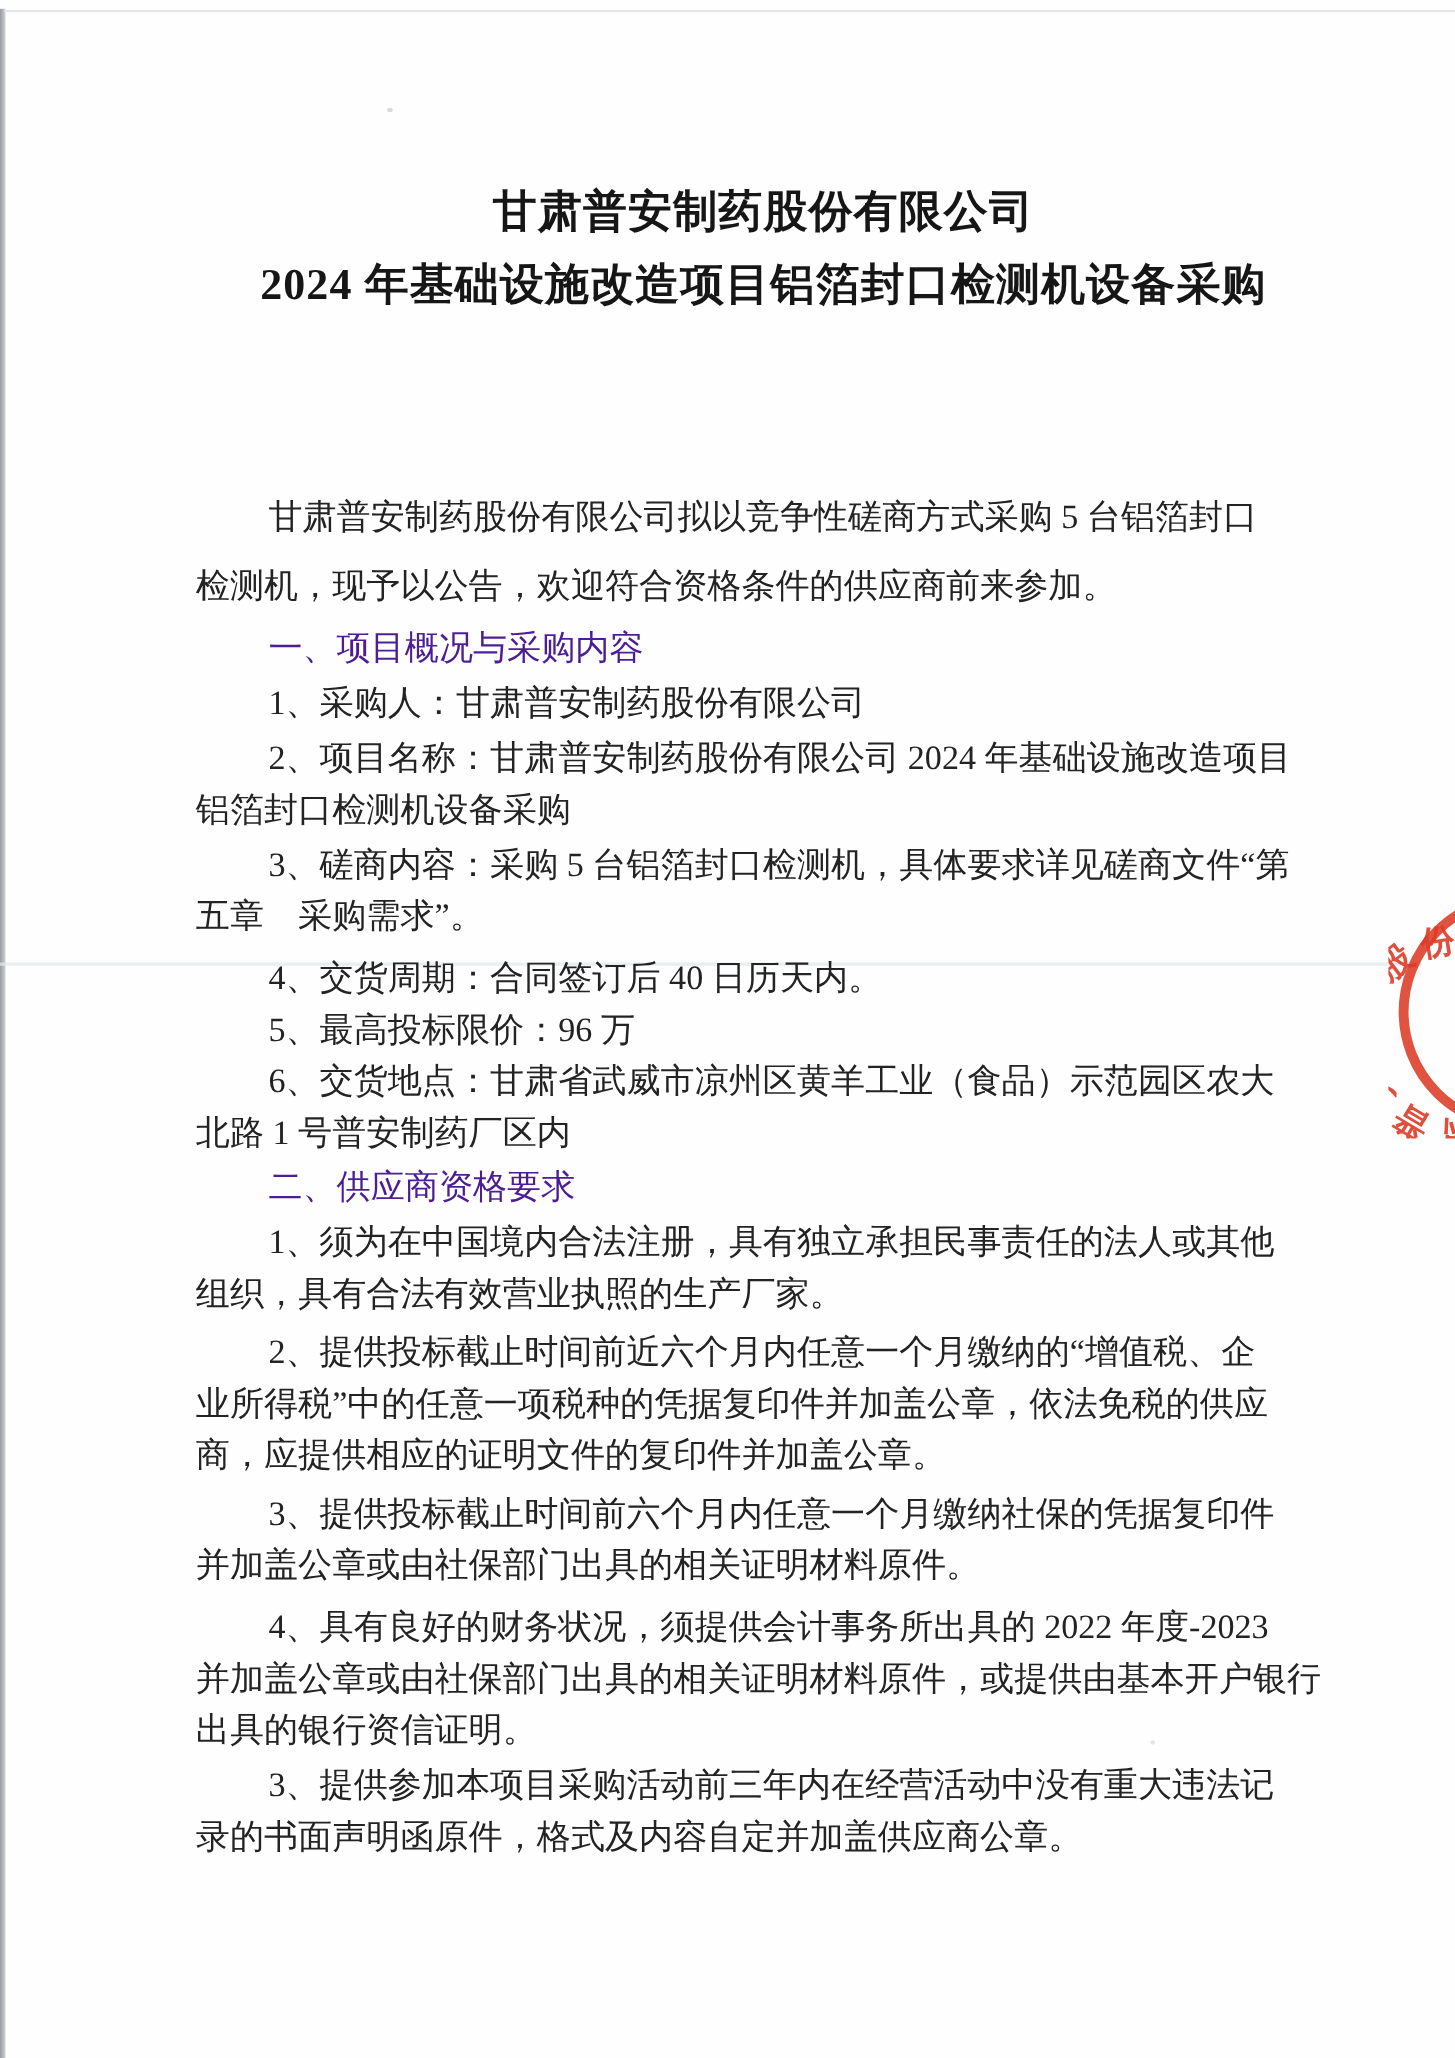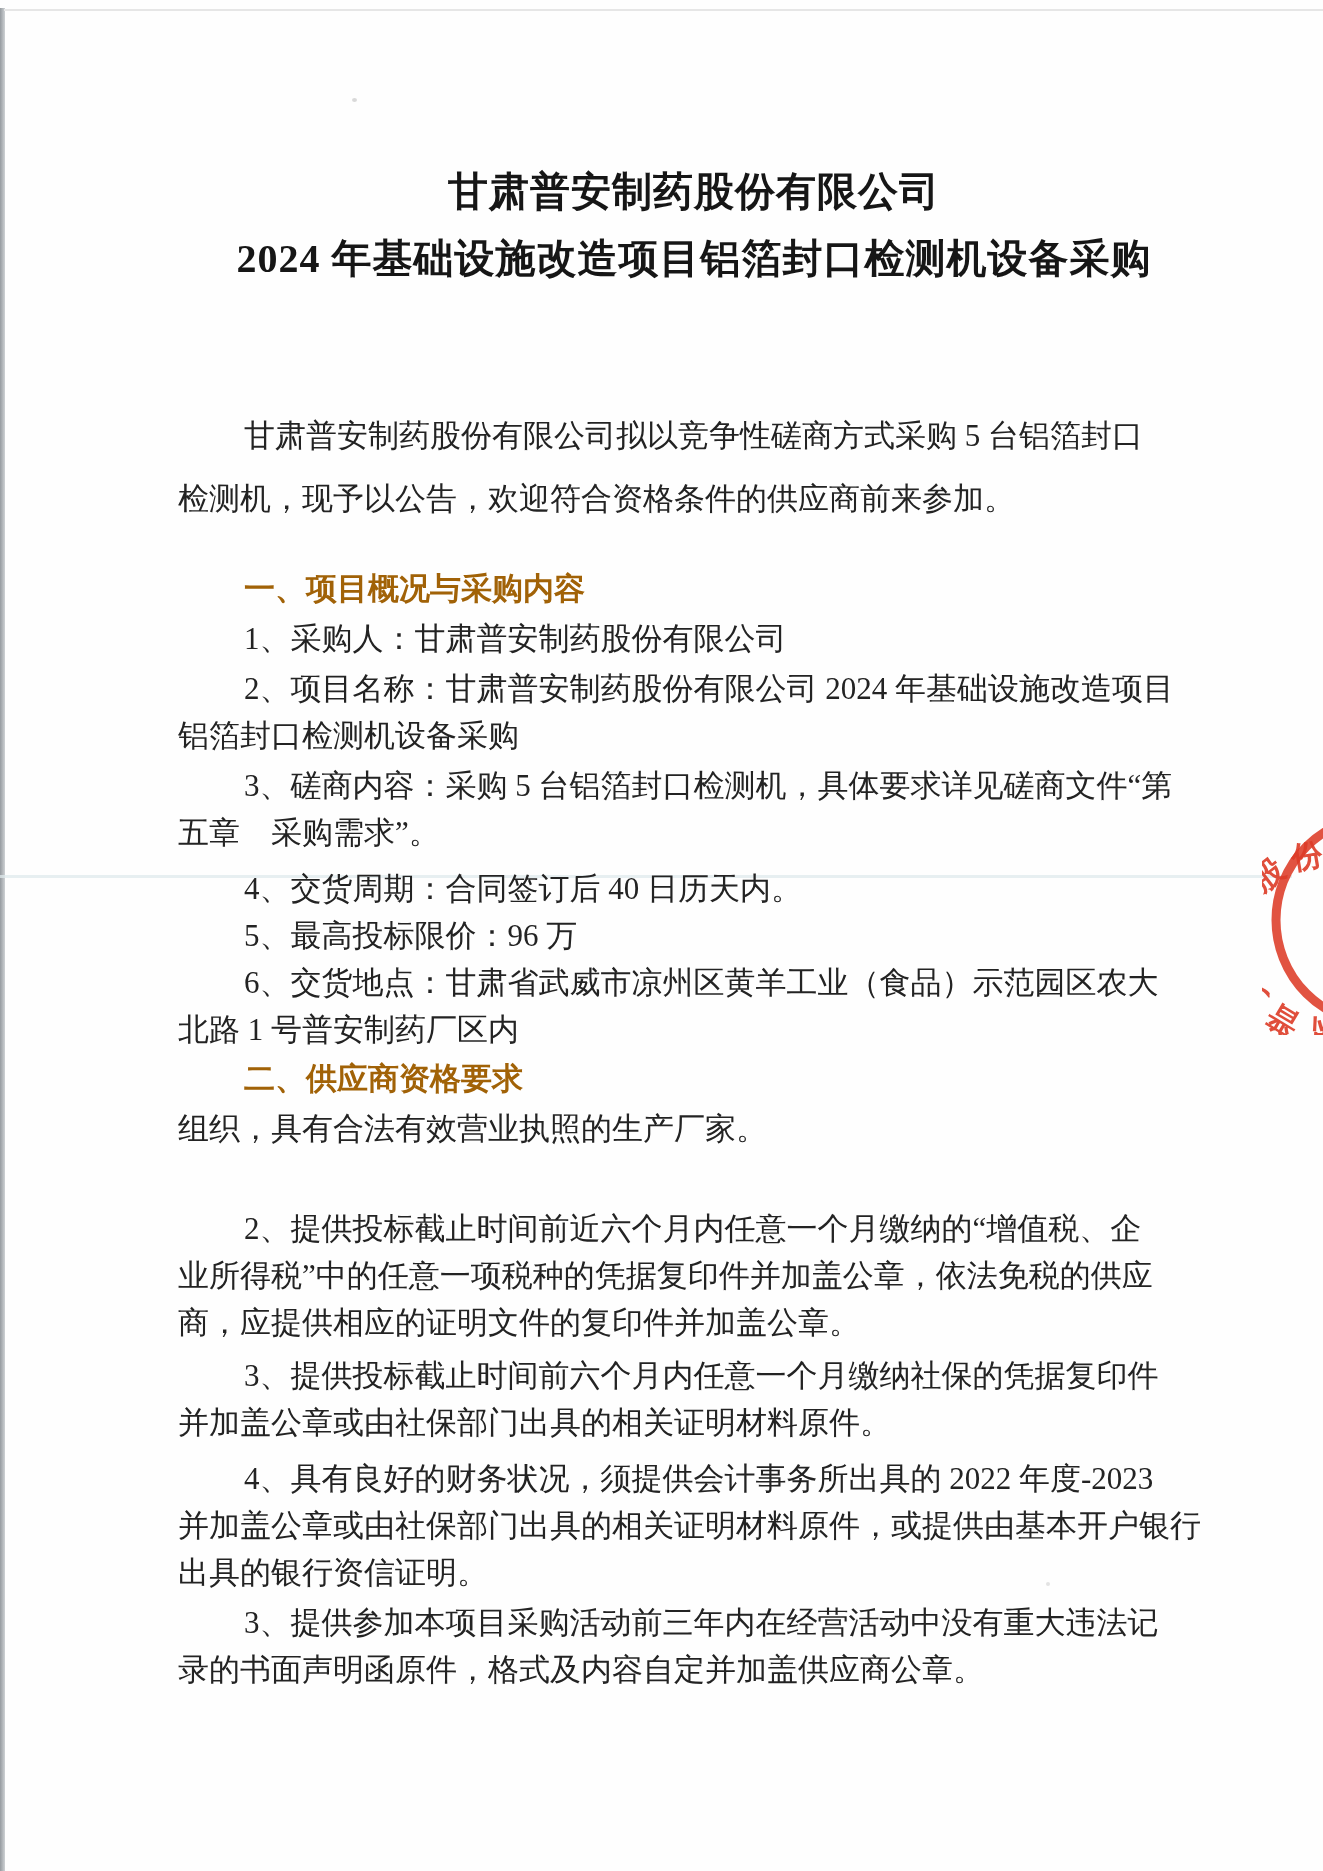--- a/index.html
+++ b/index.html
@@ -40,23 +40,23 @@
   }
 
   
   .para{
     position:absolute;left:178px;width:1000px;
     font-size:31px;line-height:47px;
   }
   .para.intro{line-height:63px;}
   .ln{white-space:nowrap;}
   .ind{text-indent:66px;}
-  .bold{font-weight:bold;color:#a16207;}
+  .bold{font-weight:normal;color:#4c1d95;}
 
-  .p-intro{top:404px;}
+  .p-intro{top:438px;}
   .p-h1{top:565px;}
   .p-i1{top:615px;}
   .p-i2{top:665px;}
   .p-i3{top:762px;}
   .p-i4{top:865px;}
   .p-i5{top:912px;}
   .p-i6{top:959px;}
   .p-h2{top:1055px;}
   .p-r1{top:1105px;}
   .p-r2{top:1205px;}
@@ -121,20 +121,21 @@
   <div class="para p-i6">
     <div class="ln ind">6、交货地点：甘肃省武威市凉州区黄羊工业（食品）示范园区农大</div>
     <div class="ln">北路 1 号普安制药厂区内</div>
   </div>
 
   <div class="para p-h2">
     <div class="ln ind bold">二、供应商资格要求</div>
   </div>
 
   <div class="para p-r1">
+    <div class="ln ind">1、须为在中国境内合法注册，具有独立承担民事责任的法人或其他</div>
     <div class="ln">组织，具有合法有效营业执照的生产厂家。</div>
   </div>
 
   <div class="para p-r2">
     <div class="ln ind">2、提供投标截止时间前近六个月内任意一个月缴纳的“增值税、企</div>
     <div class="ln">业所得税”中的任意一项税种的凭据复印件并加盖公章，依法免税的供应</div>
     <div class="ln">商，应提供相应的证明文件的复印件并加盖公章。</div>
   </div>
 
   <div class="para p-r3">

